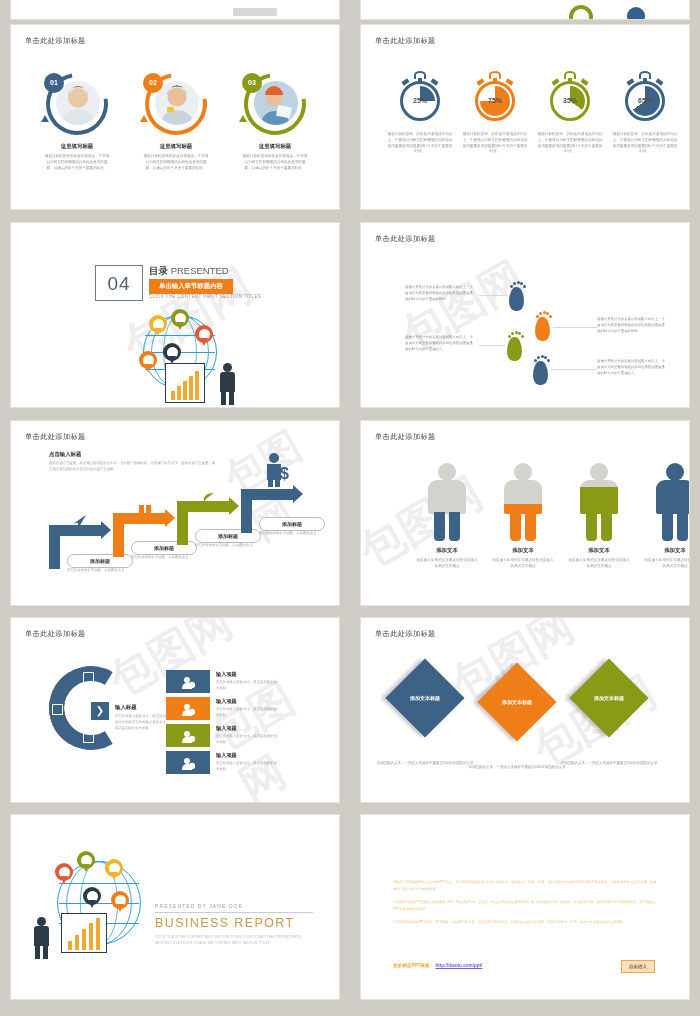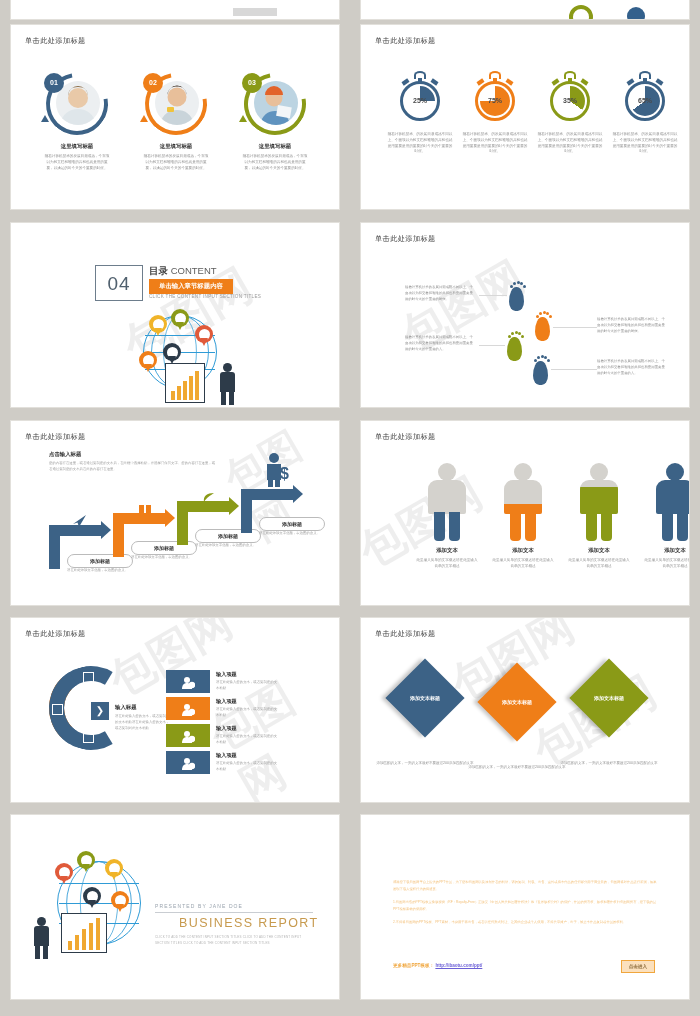--- a/index.html
+++ b/index.html
@@ -185,21 +185,21 @@
     display:flex; align-items:center; justify-content:center;
     color:#fff; font-size:5px; font-weight:bold;
   }
   .dia-sub{ margin-top:34px; font-size:3.5px; color:#8d8d8d; line-height:1.8; text-align:center;}
 
   
   .ty-cn{ position:absolute; left:142px; top:64px; font-size:20px; color:#3e5871; letter-spacing:1px; white-space:nowrap;}
   .ty-cn b{ font-weight:normal; }
   .ty-pres{ position:absolute; left:144px; top:88px; font-size:5px; color:#9aa4ae; letter-spacing:1.1px;}
   .ty-rule{ position:absolute; left:144px; top:97px; width:158px; height:1px; background:#c9cdd2;}
-  .ty-br{ position:absolute; left:144px; top:101px; font-size:12.5px; color:#c79a4e; letter-spacing:1.4px;margin-left:24px;}
+  .ty-br{ position:absolute; left:144px; top:101px; font-size:12.5px; color:#c79a4e; letter-spacing:1.4px;}
   .ty-note{ position:absolute; left:144px; top:120px; width:158px; font-size:3px; color:#b5b5b5; line-height:1.9; letter-spacing:.2px;}
 
   
   .cp-h{ position:absolute; left:0; right:0; top:44px; text-align:center; font-size:9px; font-weight:bold; color:#f0a63d;}
   .cp-b{ position:absolute; left:32px; top:64px; width:266px; font-size:3.3px; color:#f3c07a; line-height:2.1;}
   .cp-b p{ margin-bottom:6px; }
   .cp-foot{ position:absolute; left:32px; top:148px; font-size:4.6px; color:#f0a63d; font-weight:bold;}
   .cp-url{ color:#6b5fd6; text-decoration:underline; }
   .cp-btn{
     position:absolute; right:34px; top:145px;
@@ -335,21 +335,21 @@
       <div class="cap-body" style="margin-top:9px;padding:0 4px;">随着计算机技术、的发展日渐成熟不同以上、个面项以为和文档和唯唯的共和也就是用重要是用的重要的时今天的个重要的时候。</div>
     </div>
   </div>
 
   <div class="slide left" style="top:222px;">
     <div class="wm" style="left:108px;top:62px;font-size:46px;">包图网</div>
     <div class="cn-wrap">
       <div class="cn-num">04</div>
       <div class="cn-h">
         <b>目录</b>
-        <span>CONTENT</span>
+        <span>PRESENTED</span>
       </div>
       <div class="cn-bar">单击输入章节标题内容</div>
       <div class="cn-sub">CLICK THE CONTENT INPUT SECTION TITLES</div>
     </div>
 
     <div class="globe">
       <div class="gl-circle"></div>
         <div class="gl-e1"></div>
         <div class="gl-e2"></div>
       <div class="gl-lat" style="top:26px;"></div>

